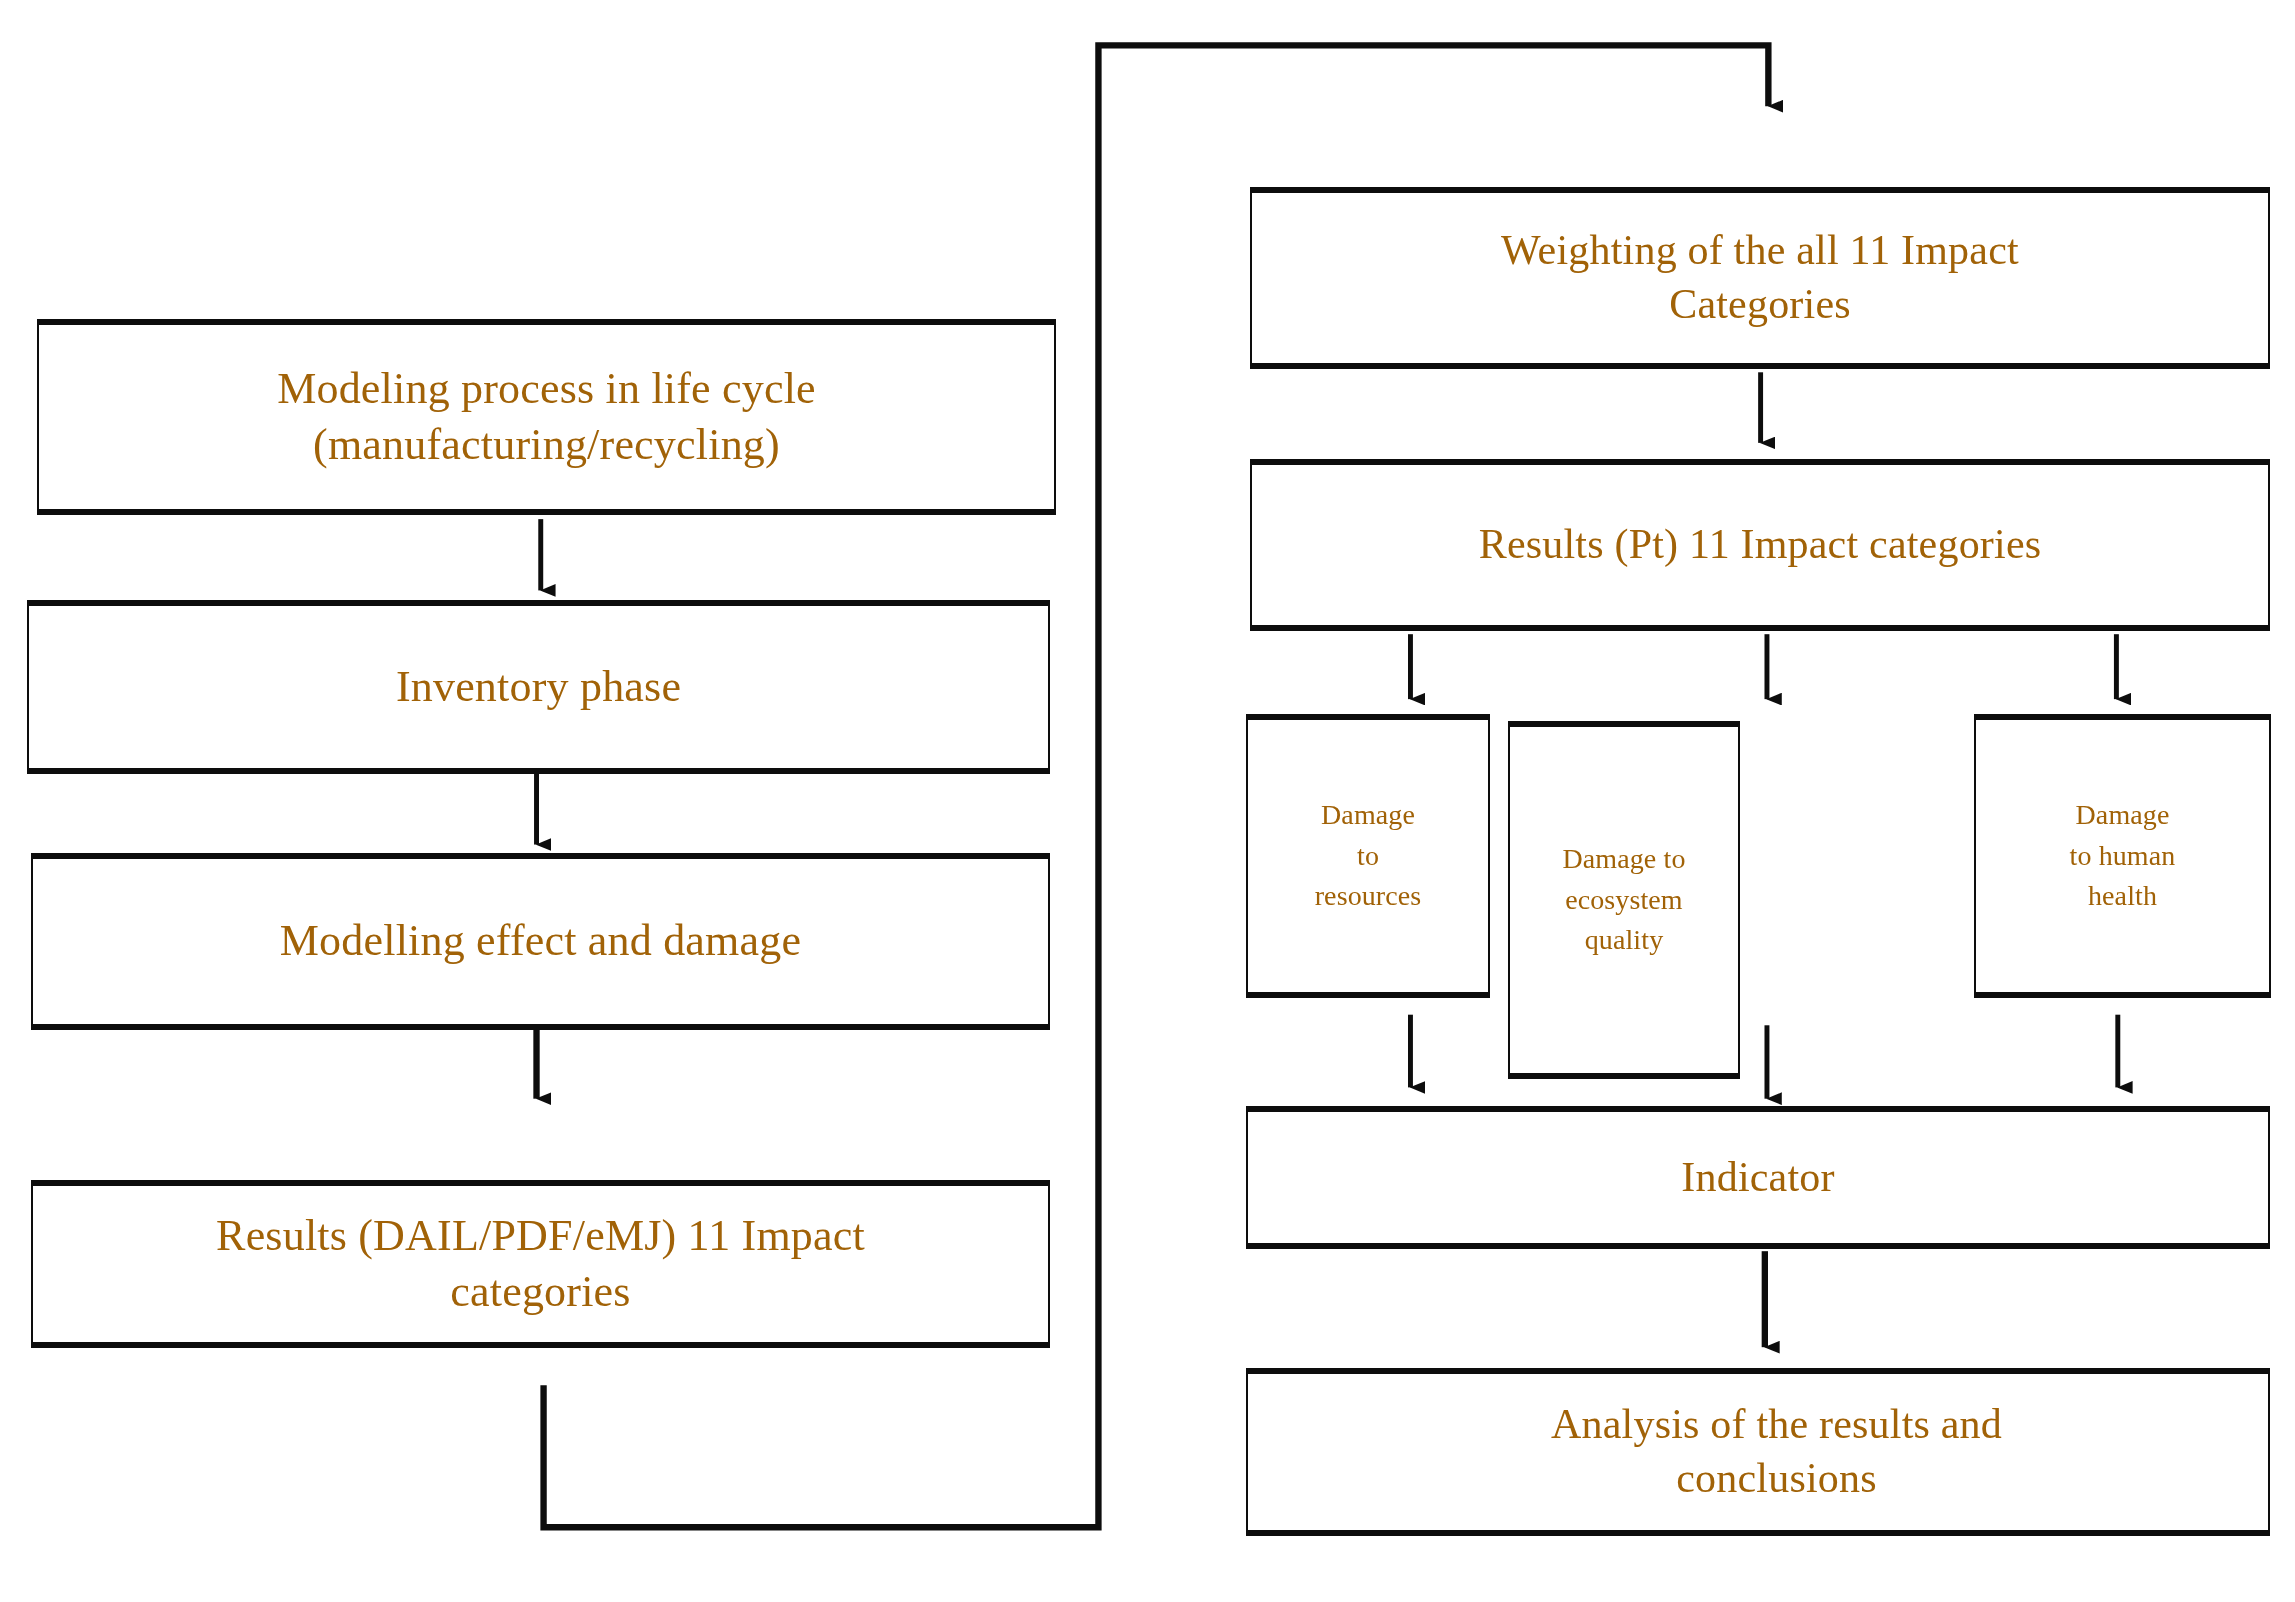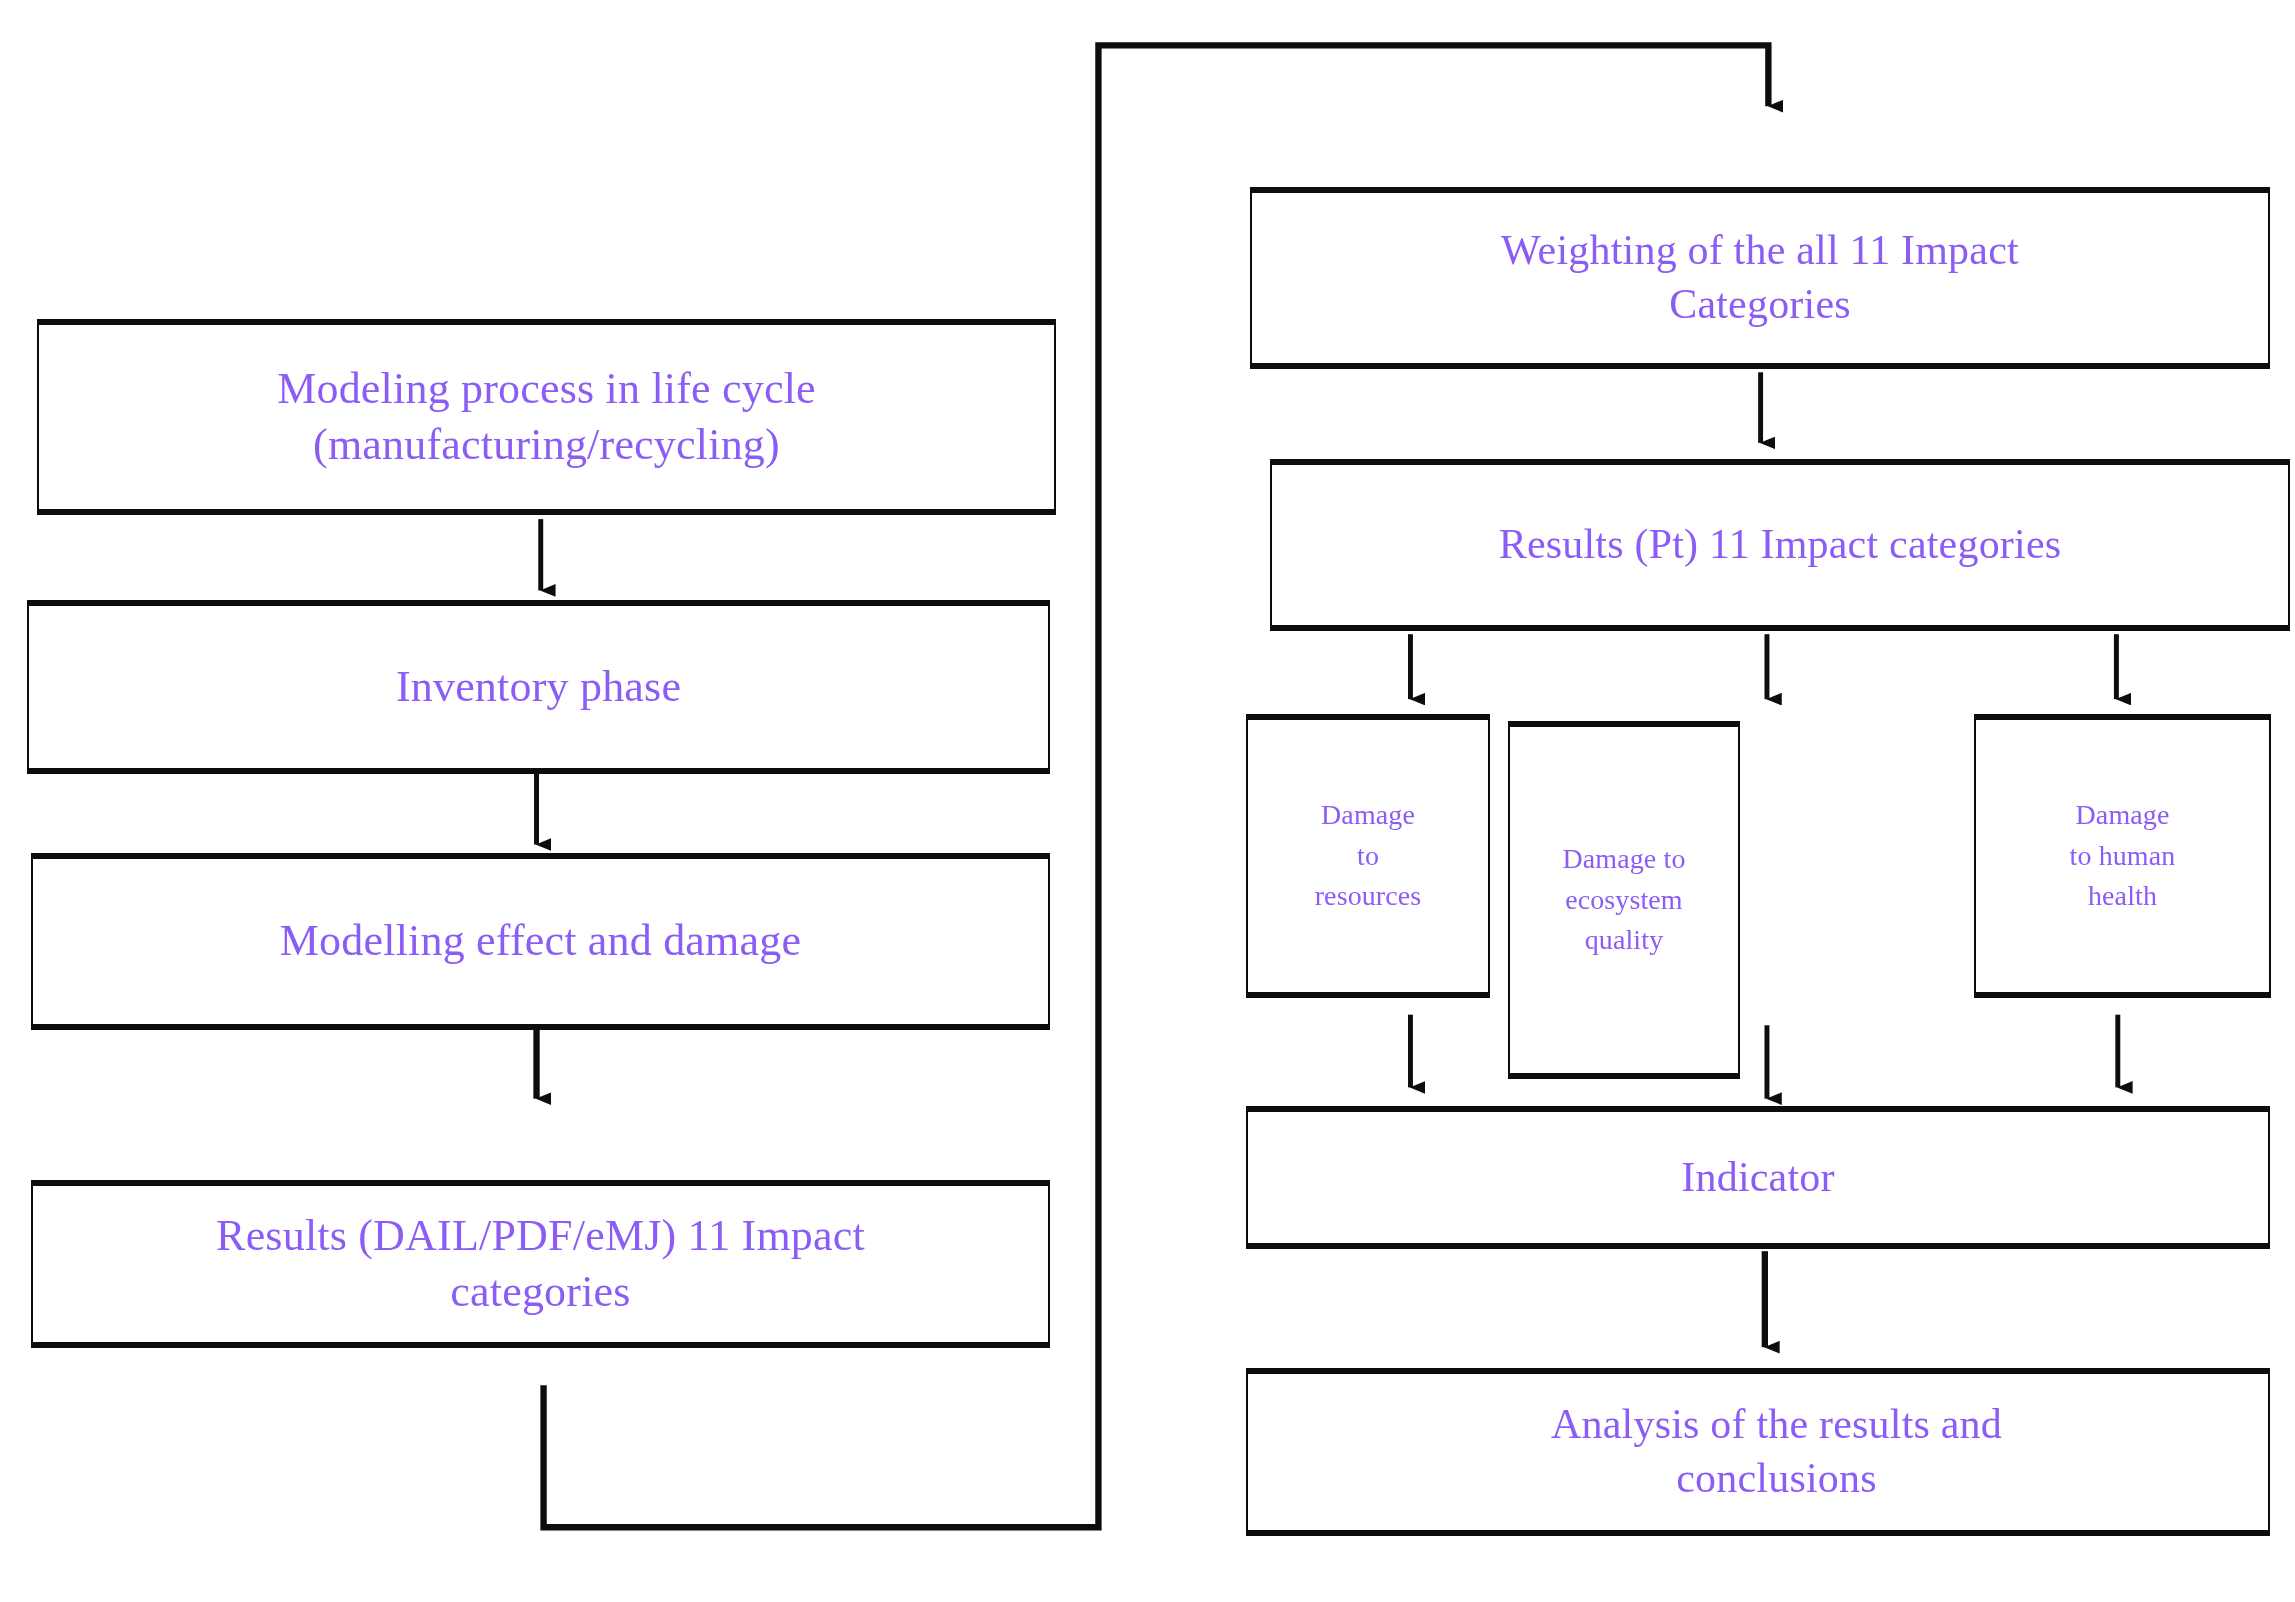--- a/index.html
+++ b/index.html
@@ -34,21 +34,21 @@
     border: 2.1px solid #0d0d0d;
     border-top-width: 6.4px;
     border-bottom-width: 6.4px;
     display: flex;
     align-items: center;
     justify-content: center;
     text-align: center;
   }
   .node-label {
     font-family: "Liberation Serif", "DejaVu Serif", serif;
-    color: #8b5cf6;
+    color: #a16207;
     line-height: 1.28;
     padding: 0 12.7px;
     white-space: pre-line;
     letter-spacing: 0.2px;
   }
   .lbl-xl  { font-size: 44px; }
   .lbl-lg  { font-size: 42px; }
   .lbl-sm  { font-size: 28px; line-height: 1.45; letter-spacing: 0.1px; }
 </style>
 </head>
@@ -125,21 +125,21 @@
   <div class="node-box" style="left:31px; top:1180px; width:1019px; height:168px;">
     <span class="node-label lbl-xl">Results (DAIL/PDF/eMJ)  11 Impact
 categories</span>
   </div>
 
   <div class="node-box" style="left:1250px; top:187px; width:1020px; height:182px;">
     <span class="node-label lbl-lg">Weighting of the all 11 Impact
 Categories</span>
   </div>
 
-  <div class="node-box" style="left:1250px; top:459px; width:1020px; height:172px;margin-left:20px;">
+  <div class="node-box" style="left:1250px; top:459px; width:1020px; height:172px;">
     <span class="node-label lbl-lg">Results (Pt) 11 Impact categories</span>
   </div>
 
   <div class="node-box" style="left:1246px; top:714px; width:244px; height:284px;">
     <span class="node-label lbl-sm">Damage
 to
 resources</span>
   </div>
 
   <div class="node-box" style="left:1508px; top:721px; width:232px; height:358px;">

